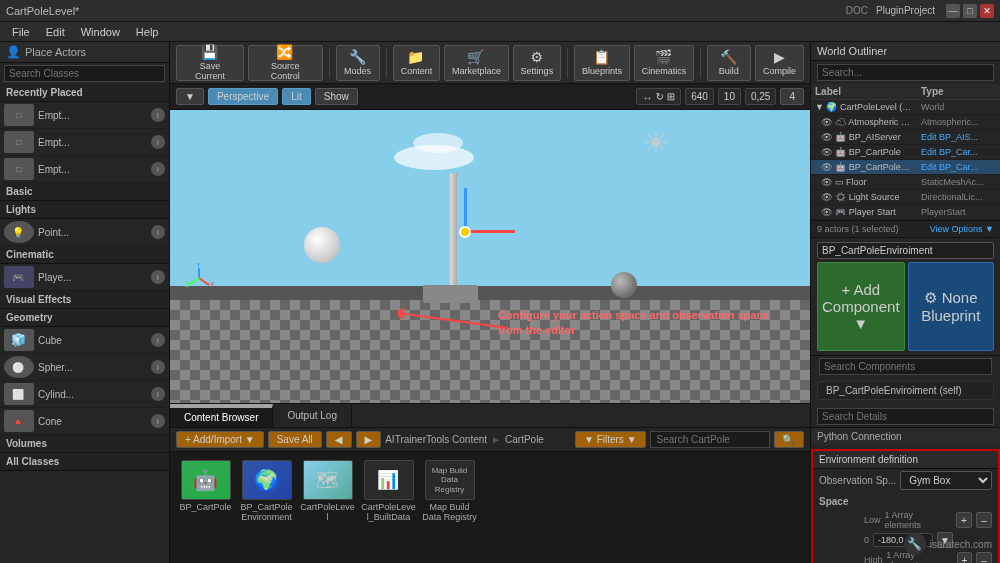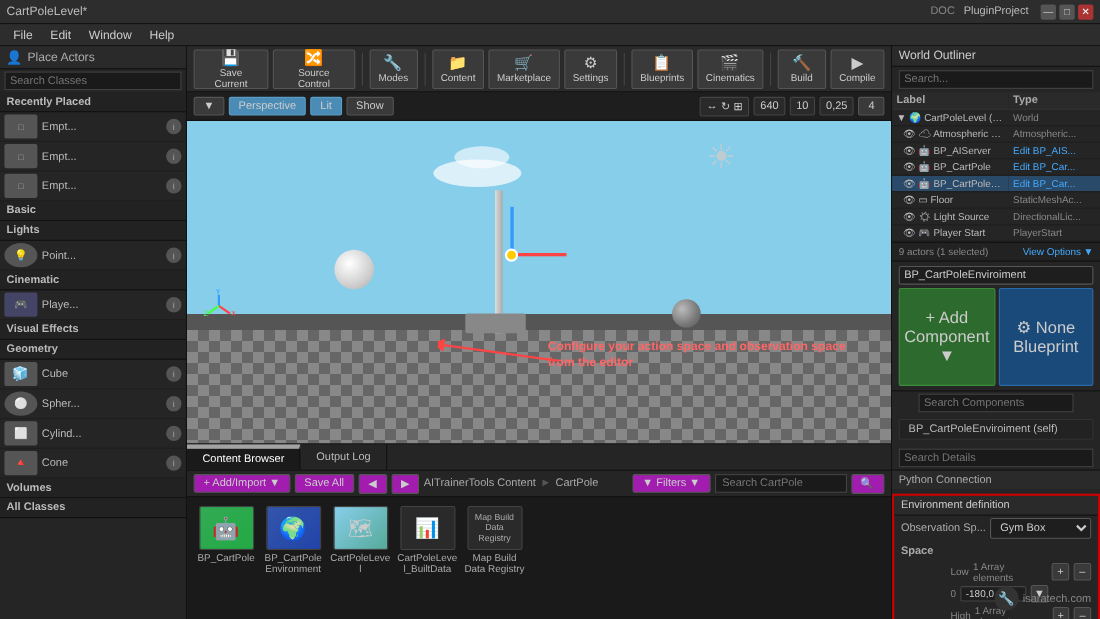--- a/index.html
+++ b/index.html
@@ -57,21 +57,21 @@
     .annotation { position: absolute; bottom: 15%; right: 5%; background: transparent; }
     .annotation-text { color: #ff6666; font-size: 11px; font-weight: bold; text-align: left; max-width: 280px; line-height: 1.4; }
 
     
     #bottom-area { height: 160px; display: flex; flex-direction: column; border-top: 1px solid #111; flex-shrink: 0; }
     #bottom-tabs { background: #252525; height: 24px; display: flex; align-items: stretch; border-bottom: 1px solid #111; }
     .bottom-tab { padding: 0 14px; font-size: 10px; color: #bbb; cursor: pointer; display: flex; align-items: center; border-right: 1px solid #111; }
     .bottom-tab.active { background: #1a1a1a; color: #fff; border-top: 4px solid #a3a3a3; }
     #bottom-content { flex: 1; background: #1a1a1a; padding: 4px; display: flex; flex-direction: column; gap: 3px; }
     #bottom-toolbar { background: #252525; height: 24px; display: flex; align-items: center; padding: 0 6px; gap: 4px; border-bottom: 1px solid #111; }
-    .bottom-toolbar-btn { background: #a21caf; border: 1px solid #555; color: #ccc; padding: 2px 8px; font-size: 10px; cursor: pointer; border-radius: 2px; display: flex; align-items: center; gap: 3px; }
+    .bottom-toolbar-btn { background: #a16207; border: 1px solid #555; color: #ccc; padding: 2px 8px; font-size: 10px; cursor: pointer; border-radius: 2px; display: flex; align-items: center; gap: 3px; }
     #search-content { background: #1a1a1a; border: 1px solid #444; color: #ccc; padding: 2px 6px; font-size: 10px; flex: 1; }
     .breadcrumb { display: flex; align-items: center; gap: 4px; font-size: 10px; color: #aaa; }
     .breadcrumb-sep { color: #555; }
     #assets-grid { display: flex; gap: 6px; flex-wrap: wrap; padding: 4px; }
     .asset-thumb { display: flex; flex-direction: column; align-items: center; gap: 2px; width: 55px; cursor: pointer; }
     .thumb-box { width: 50px; height: 40px; background: #2a2a2a; border: 1px solid #444; border-radius: 2px; display: flex; align-items: center; justify-content: center; overflow: hidden; }
     .thumb-label { font-size: 9px; color: #aaa; text-align: center; word-break: break-word; max-width: 55px; }
 
     
     #right-panel { width: 190px; background: #252525; border-left: 1px solid #111; display: flex; flex-direction: column; flex-shrink: 0; overflow-y: auto; }
@@ -445,21 +445,21 @@
       <span style="cursor:pointer; color:#4af;">View Options ▼</span>
     </div>
 
     <div class="details-section">
       <input type="text" value="BP_CartPoleEnviroiment" style="background: rgb(30, 30, 30); border: 1px solid rgb(85, 85, 85); color: rgb(204, 204, 204); width: 100%; padding: 2px 4px; font-size: 10px; border-radius: 2px;">
       <div class="details-btn-row">
         <button class="details-btn green">+ Add Component ▼</button>
         <button class="details-btn blue">⚙ None Blueprint</button>
       </div>
     </div>
-    <div style="padding: 2px 24px;">
+    <div style="padding: 2px 8px;">
       <input type="text" placeholder="Search Components" style="background: rgb(26, 26, 26); border: 1px solid rgb(68, 68, 68); color: rgb(204, 204, 204); width: 100%; padding: 2px 4px; font-size: 10px;">
     </div>
     <div class="component-item">
       <span>BP_CartPoleEnviroiment (self)</span>
     </div>
     <div style="padding: 2px 6px; margin-top:2px;">
       <input type="text" placeholder="Search Details" style="background: rgb(26, 26, 26); border: 1px solid rgb(68, 68, 68); color: rgb(204, 204, 204); width: 100%; padding: 2px 4px; font-size: 10px;">
     </div>
     <div style="padding: 3px 6px; font-size:10px; color:#aaa; cursor:pointer; background:#2a2a2a; border-top:1px solid #111;">
       <span>Python Connection</span>

